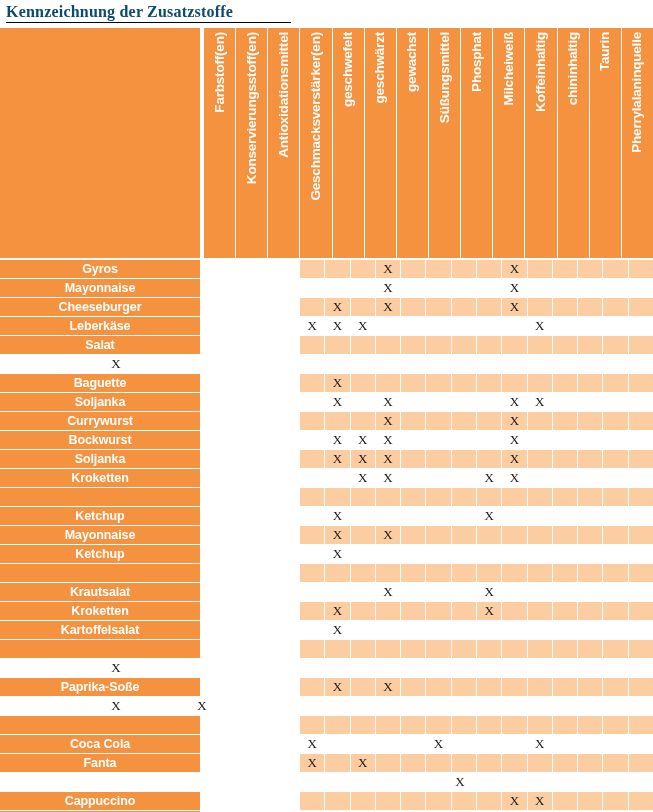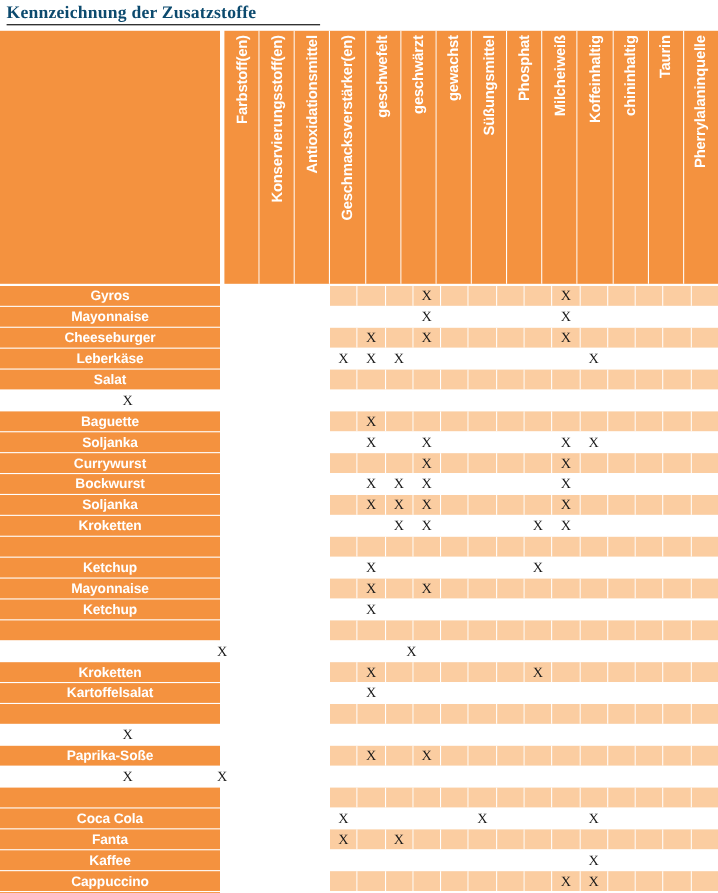--- a/index.html
+++ b/index.html
@@ -498,20 +498,21 @@
             <div class="cell"></div>
             <div class="cell"></div>
             <div class="cell"></div>
             <div class="cell"></div>
             <div class="cell"></div>
             <div class="cell"></div>
             <div class="cell"></div>
           </div>
         </div>
         <div class="row plain">
+          <div class="lbl">Krautsalat</div>
           <div class="gap"></div>
           <div class="cells">
             <div class="cell"></div>
             <div class="cell"></div>
             <div class="cell"></div>
             <div class="cell">X</div>
             <div class="cell"></div>
             <div class="cell"></div>
             <div class="cell"></div>
             <div class="cell">X</div>
@@ -695,21 +696,20 @@
             <div class="cell"></div>
             <div class="cell"></div>
             <div class="cell"></div>
             <div class="cell"></div>
             <div class="cell"></div>
             <div class="cell"></div>
             <div class="cell"></div>
           </div>
         </div>
         <div class="row plain">
-          <div class="lbl">Kaffee</div>
           <div class="gap"></div>
           <div class="cells">
             <div class="cell"></div>
             <div class="cell"></div>
             <div class="cell"></div>
             <div class="cell"></div>
             <div class="cell"></div>
             <div class="cell"></div>
             <div class="cell"></div>
             <div class="cell"></div>

